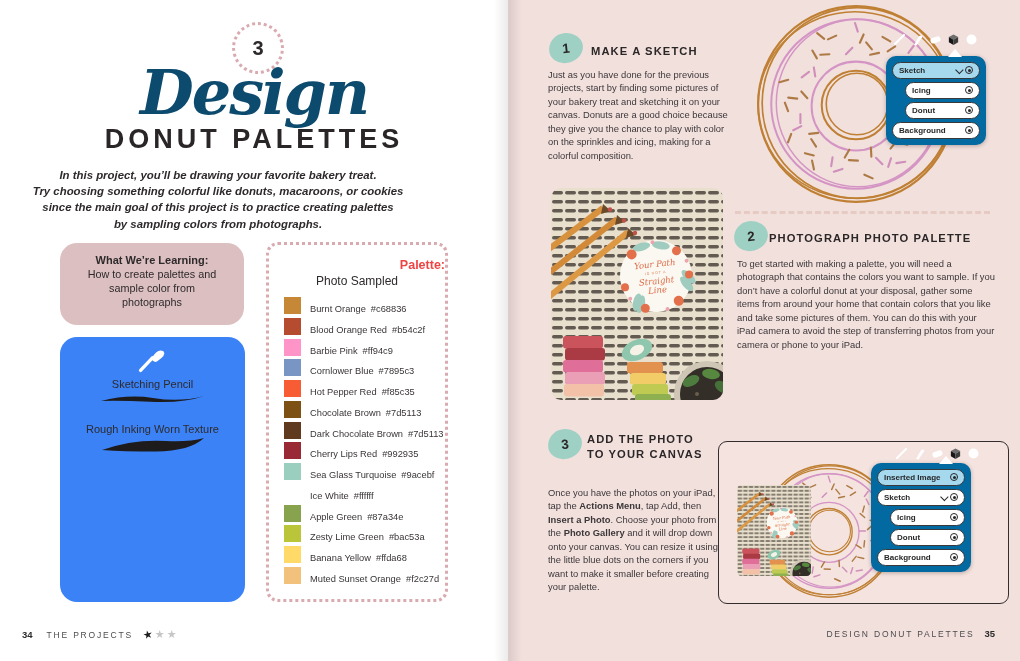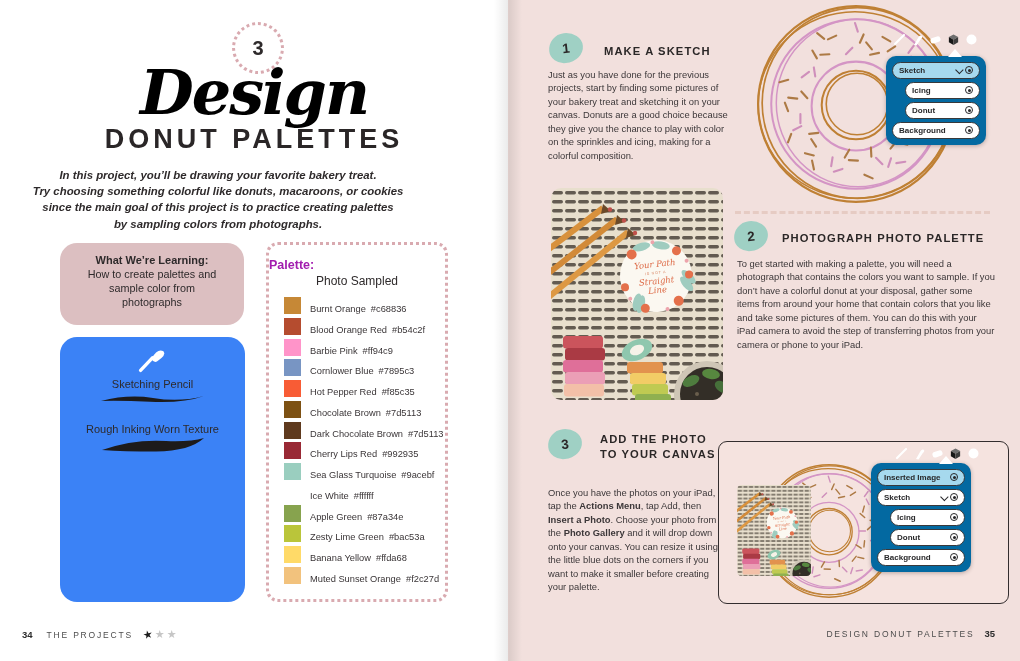--- a/index.html
+++ b/index.html
@@ -7,58 +7,58 @@
   .spread{position:relative;width:1020px;height:661px;overflow:hidden;background:#fff;}
   .page{position:absolute;top:0;height:661px;}
   .page-left{left:0;width:508px;background:#ffffff;}
   .page-right{left:508px;width:512px;background:#f2e0dd;overflow:hidden;}
   .spine{position:absolute;left:494px;top:0;width:28px;height:661px;pointer-events:none;
     background:linear-gradient(90deg,rgba(0,0,0,0) 0%,rgba(0,0,0,.07) 45%,rgba(0,0,0,.09) 55%,rgba(0,0,0,0) 100%);}
   
   .badge{position:absolute;left:232px;top:22px;width:46px;height:46px;border:3px dotted #d9aab0;border-radius:50%;
     display:flex;align-items:center;justify-content:center;font-size:20px;font-weight:700;color:#2e2a2b;}
   .title-script{position:absolute;left:0;top:56px;width:508px;text-align:center;
-    font-family:"DejaVu Serif",serif;font-style:italic;font-weight:700;font-size:62px;color:#000000;letter-spacing:-2px;}
+    font-family:"DejaVu Serif",serif;font-style:italic;font-weight:700;font-size:62px;color:#0c4a6e;letter-spacing:-2px;}
   .title-caps{position:absolute;left:0;top:124px;width:508px;text-align:center;
     font-weight:700;font-size:27px;letter-spacing:4px;color:#2a2627;}
   .intro{position:absolute;left:0;top:167px;width:436px;text-align:center;white-space:pre-line;
     font-size:11.4px;line-height:1.42;font-style:italic;font-weight:700;color:#2e2a2b;}
   .learn-box{position:absolute;left:60px;top:243px;width:184px;height:82px;background:#dcbfc1;border-radius:17px;
     text-align:center;color:#2e2a2b;padding-top:11px;box-sizing:border-box;}
   .learn-title{font-size:11px;font-weight:700;margin-bottom:2px;}
   .learn-body{font-size:10.8px;line-height:1.28;padding:0 18px;}
   .tools-box{position:absolute;left:60px;top:337px;width:185px;height:265px;background:#3b82f6;border-radius:17px;}
   .tools-box .brush-glyph{position:absolute;left:76px;top:9px;}
   .tool-label{position:absolute;width:100%;text-align:center;font-size:11px;color:#2e2a2b;}
   .tool-label.t1{top:41px;} .tool-label.t2{top:86px;}
   .tool-stroke{position:absolute;left:38px;}
   .tool-stroke.s1{top:55px;} .tool-stroke.s2{top:100px;}
   .palette-box{position:absolute;left:266px;top:242px;width:182px;height:360px;border:3px dotted #d9aab0;border-radius:12px;
     box-sizing:border-box;background:#fff;}
-  .pal-title{position:absolute;top:13px;width:100%;text-align:left;font-size:12.5px;font-weight:700;color:#a21caf;}
+  .pal-title{position:absolute;top:13px;width:100%;text-align:right;font-size:12.5px;font-weight:700;color:#ef4444;}
   .pal-sub{position:absolute;top:29px;width:100%;text-align:center;font-size:12px;color:#2e2a2b;}
   .pal-rows{position:absolute;left:15px;right:8px;top:52px;bottom:15px;display:flex;flex-direction:column;justify-content:space-between;}
   .pal-row{display:flex;align-items:flex-end;}
   .pal-swatch{width:17px;height:17px;flex:0 0 17px;}
   .pal-name{font-size:9.3px;color:#3a3537;margin-left:9px;white-space:nowrap;}
   .pal-hex{font-size:9.3px;color:#3a3537;margin-left:5px;white-space:nowrap;}
   .footer{position:absolute;top:628px;display:flex;align-items:center;font-size:8.5px;letter-spacing:1.8px;color:#4c4c4c;}
   .footer-left{left:22px;}
   .footer-right{right:25px;letter-spacing:1.8px;}
   .footer .pg{font-size:9.5px;font-weight:700;letter-spacing:0;color:#2c2c2c;}
   .footer-left .flabel{margin-left:14px;}
   .footer-right .flabel{margin-right:10px;}
   .stars{margin-left:10px;font-size:11px;letter-spacing:2px;}
   .star{color:#c6c6c6;} .star.filled{color:#1c1c1c;display:inline-block;transform:rotate(-12deg);}
   
   .donut-big{position:absolute;left:237px;top:-7px;}
   .dashed-div{position:absolute;left:227px;top:211px;width:255px;border-top:3px dashed #e6cbc3;}
   .blob{position:absolute;width:34px;height:30px;background:#9fd0c4;border-radius:48% 52% 55% 45%/55% 48% 52% 45%;
     display:flex;align-items:center;justify-content:center;font-size:13.5px;font-weight:700;color:#2b2727;transform:rotate(-6deg);}
-  .step-title{position:absolute;font-size:11.2px;font-weight:700;letter-spacing:1.1px;color:#2b2727;line-height:1.3;margin-left:13px;}
+  .step-title{position:absolute;font-size:11.2px;font-weight:700;letter-spacing:1.1px;color:#2b2727;line-height:1.3;}
   .step-body{position:absolute;font-size:9.4px;line-height:1.43;color:#3c3739;}
   .photo-big{position:absolute;left:43px;top:188px;}
   .canvas-box{position:absolute;left:210px;top:441px;width:291px;height:163px;border:1.5px solid #332d2e;border-radius:9px;
     background:#f5e3df;overflow:hidden;box-sizing:border-box;}
   .donut-small{position:absolute;left:35px;top:14px;}
   .photo-thumb{position:absolute;left:18px;top:43px;}
   .toolbar{position:absolute;display:flex;gap:5px;align-items:center;}
   .toolbar-top{left:385px;top:33px;}
   .toolbar-canvas{left:176px;top:5px;}
   .tbi{width:13px;height:13px;display:inline-block;}

